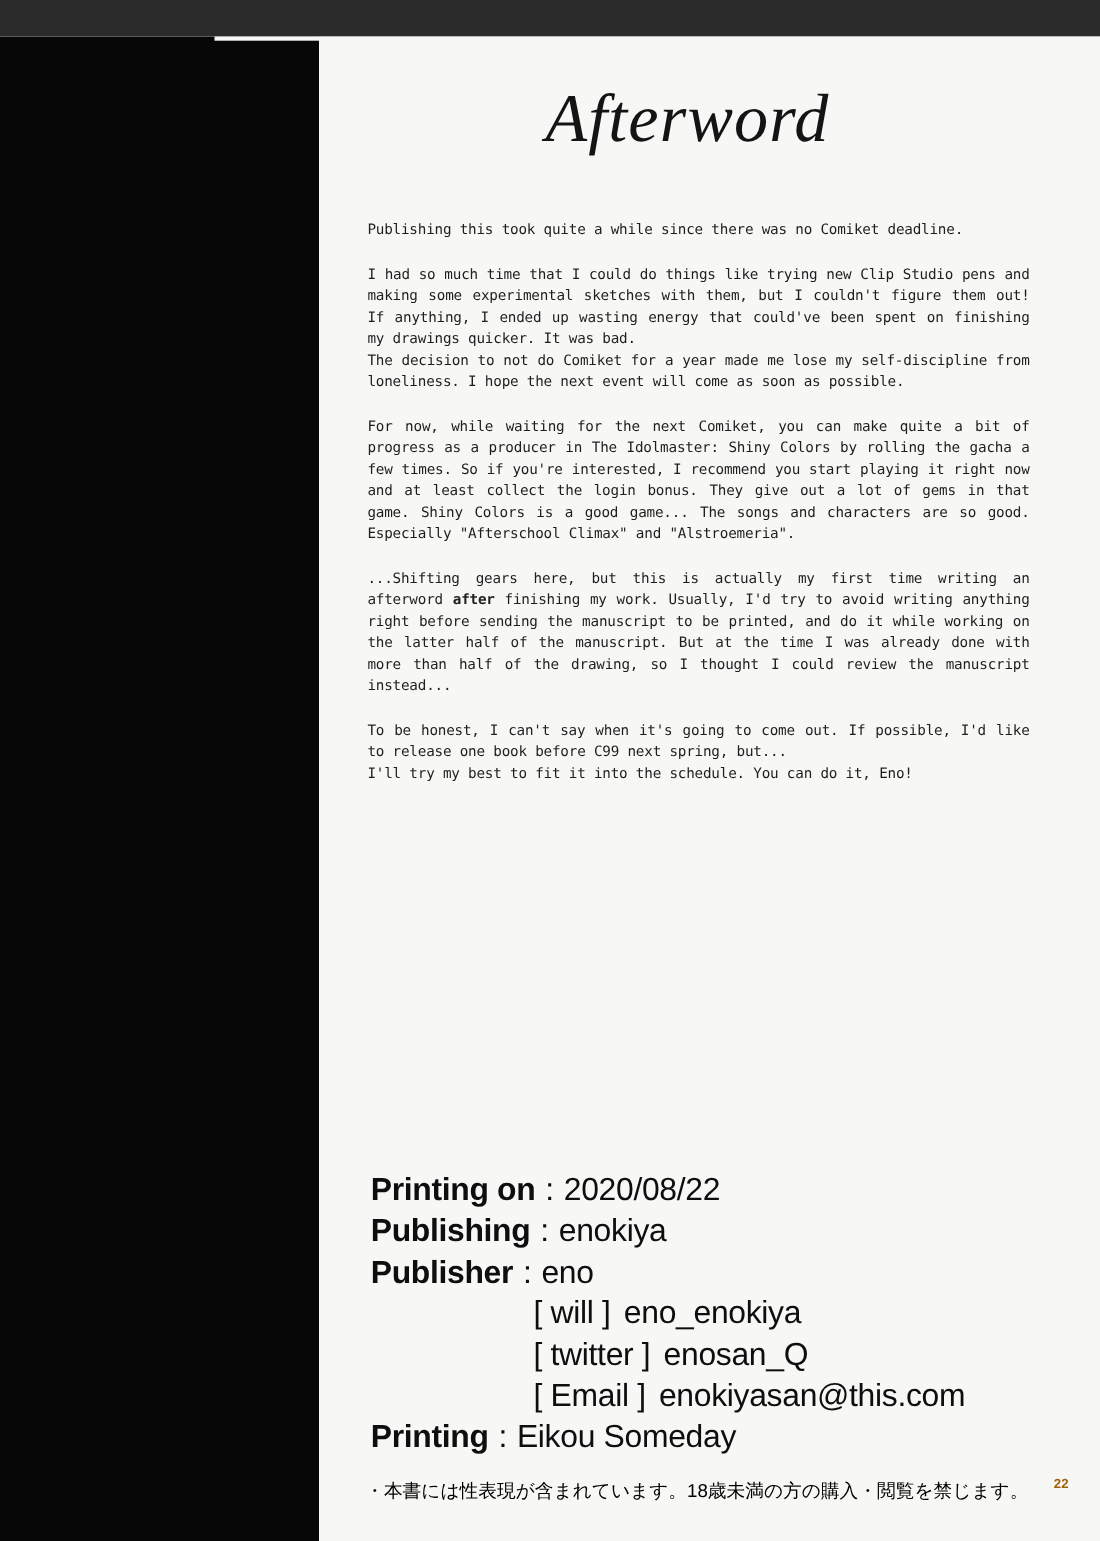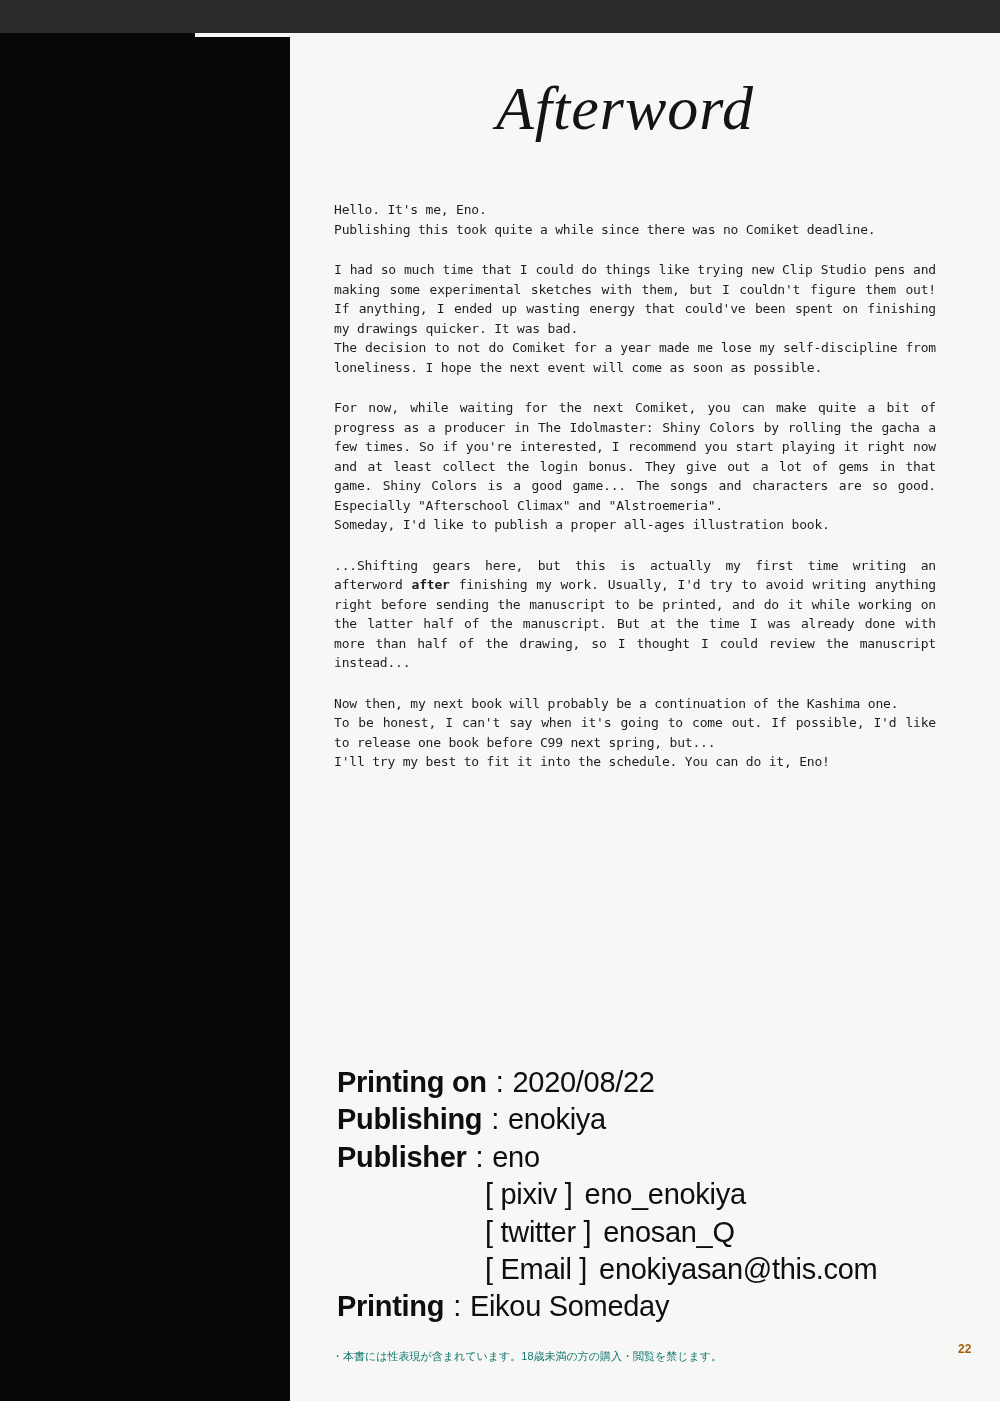--- a/index.html
+++ b/index.html
@@ -65,23 +65,23 @@
   }
   .crow { line-height: 37.4px; white-space: nowrap; }
   .crow .clabel { font-weight: bold; }
   .crow .csep { margin: 0 9px; }
   .crow.link { padding-left: 148px; }
   .crow.link .ctag { margin-right: 12px; }
   .disclaimer {
     position: absolute;
     left: 332px; top: 1311px;
     width: 620px;
-    font-size: 11px;
+    font-size: 17px;
     line-height: 24px;
-    color: #0f766e;
+    color: #000000;
     white-space: nowrap;
   }
   .pagenum {
     position: absolute;
     left: 958px; top: 1309px;
     font-size: 12px;
     font-weight: 600;
     color: #a16207;
   }
   .bottom-edge {
@@ -97,58 +97,55 @@
 <div class="page">
 
   <div class="spine"></div>
   <div class="spine-notch"></div>
 
   <h1 class="title">Afterword</h1>
 
   <div class="body-text">
 
     <div class="para">
-      <div class="tblock">Hello. It's me, Eno.</div>
       <div class="tblock">Publishing this took quite a while since there was no Comiket deadline.</div>
     </div>
 
     <div class="para">
       <div class="tblock">I had so much time that I could do things like trying new Clip Studio pens and making some experimental sketches with them, but I couldn't figure them out! If anything, I ended up wasting energy that could've been spent on finishing my drawings quicker. It was bad.</div>
       <div class="tblock">The decision to not do Comiket for a year made me lose my self-discipline from loneliness. I hope the next event will come as soon as possible.</div>
     </div>
 
     <div class="para">
       <div class="tblock">For now, while waiting for the next Comiket, you can make quite a bit of progress as a producer in The Idolmaster: Shiny Colors by rolling the gacha a few times. So if you're interested, I recommend you start playing it right now and at least collect the login bonus. They give out a lot of gems in that game. Shiny Colors is a good game... The songs and characters are so good. Especially "Afterschool Climax" and "Alstroemeria".</div>
-      <div class="tblock">Someday, I'd like to publish a proper all-ages illustration book.</div>
     </div>
 
     <div class="para">
       <div class="tblock"><span>...Shifting gears here, but this is actually my first time writing an afterword </span><span class="emph">after</span><span> finishing my work. Usually, I'd try to avoid writing anything right before sending the manuscript to be printed, and do it while working on the latter half of the manuscript. But at the time I was already done with more than half of the drawing, so I thought I could review the manuscript instead...</span></div>
     </div>
 
     <div class="para">
-      <div class="tblock">Now then, my next book will probably be a continuation of the Kashima one.</div>
       <div class="tblock">To be honest, I can't say when it's going to come out. If possible, I'd like to release one book before C99 next spring, but...</div>
       <div class="tblock">I'll try my best to fit it into the schedule. You can do it, Eno!</div>
     </div>
 
   </div>
 
   <div class="colophon">
     <div class="crow">
       <span class="clabel">Printing on</span><span class="csep">:</span><span class="cvalue">2020/08/22</span>
     </div>
     <div class="crow">
       <span class="clabel">Publishing</span><span class="csep">:</span><span class="cvalue">enokiya</span>
     </div>
     <div class="crow">
       <span class="clabel">Publisher</span><span class="csep">:</span><span class="cvalue">eno</span>
     </div>
     <div class="crow link">
-      <span class="ctag">[ pixiv ]</span><span class="cvalue">eno_enokiya</span>
+      <span class="ctag">[ will ]</span><span class="cvalue">eno_enokiya</span>
     </div>
     <div class="crow link">
       <span class="ctag">[ twitter ]</span><span class="cvalue">enosan_Q</span>
     </div>
     <div class="crow link">
       <span class="ctag">[ Email ]</span><span class="cvalue">enokiyasan@this.com</span>
     </div>
     <div class="crow">
       <span class="clabel">Printing</span><span class="csep">:</span><span class="cvalue">Eikou Someday</span>
     </div>

